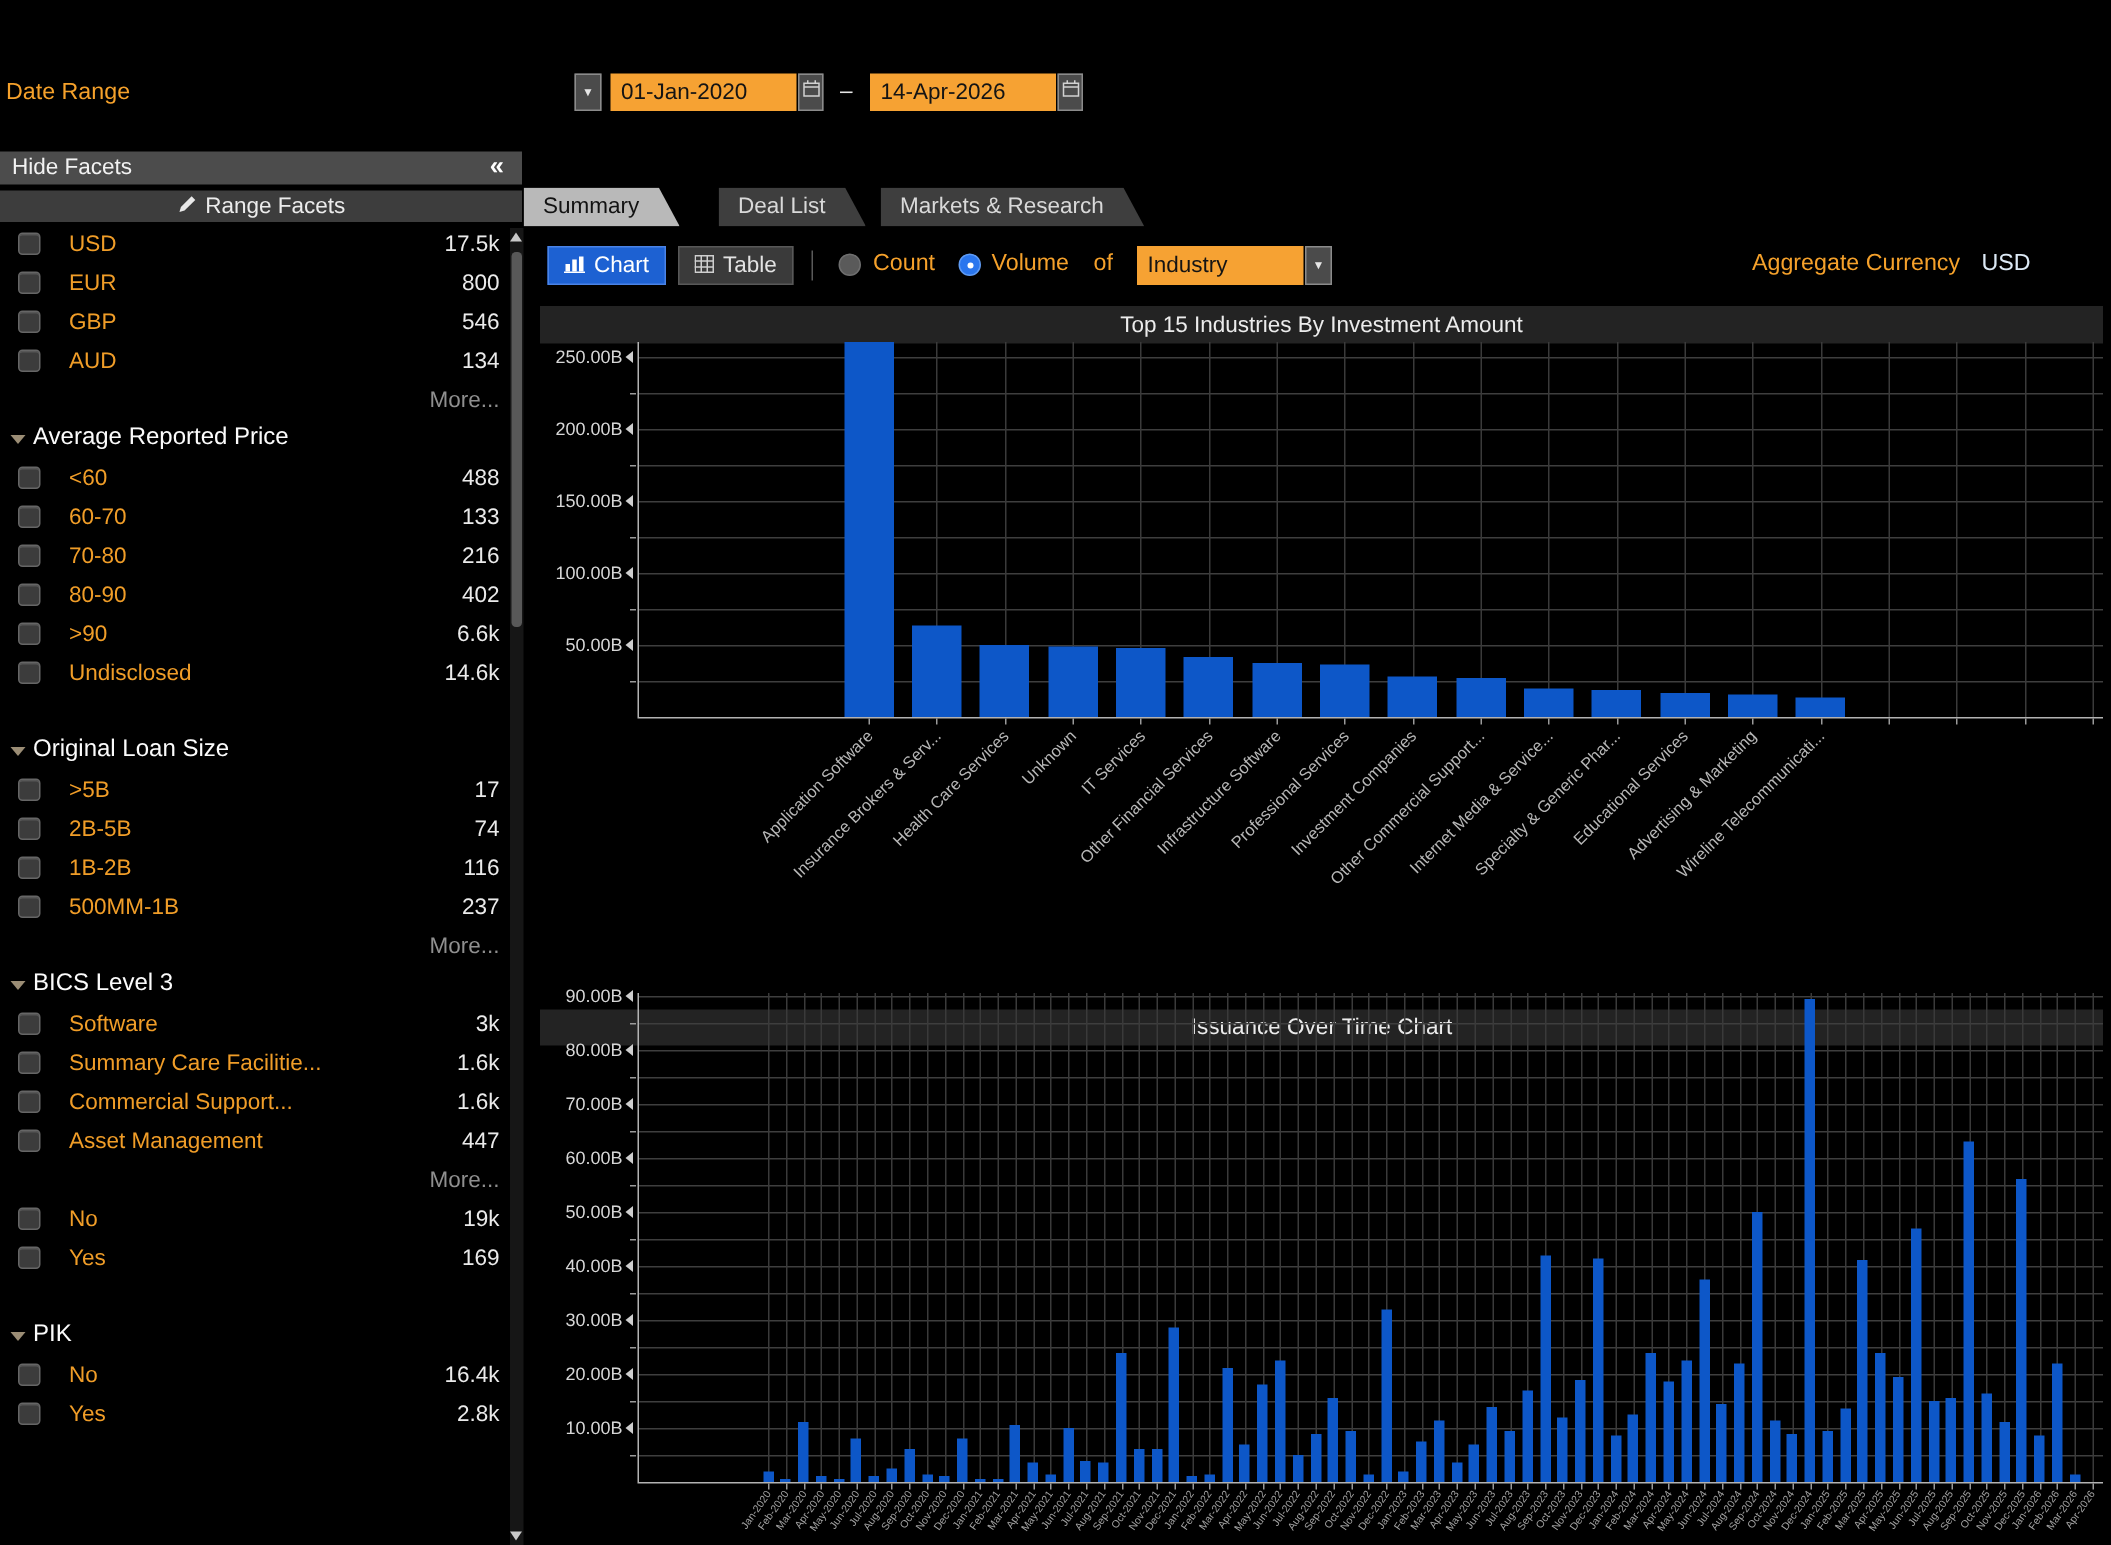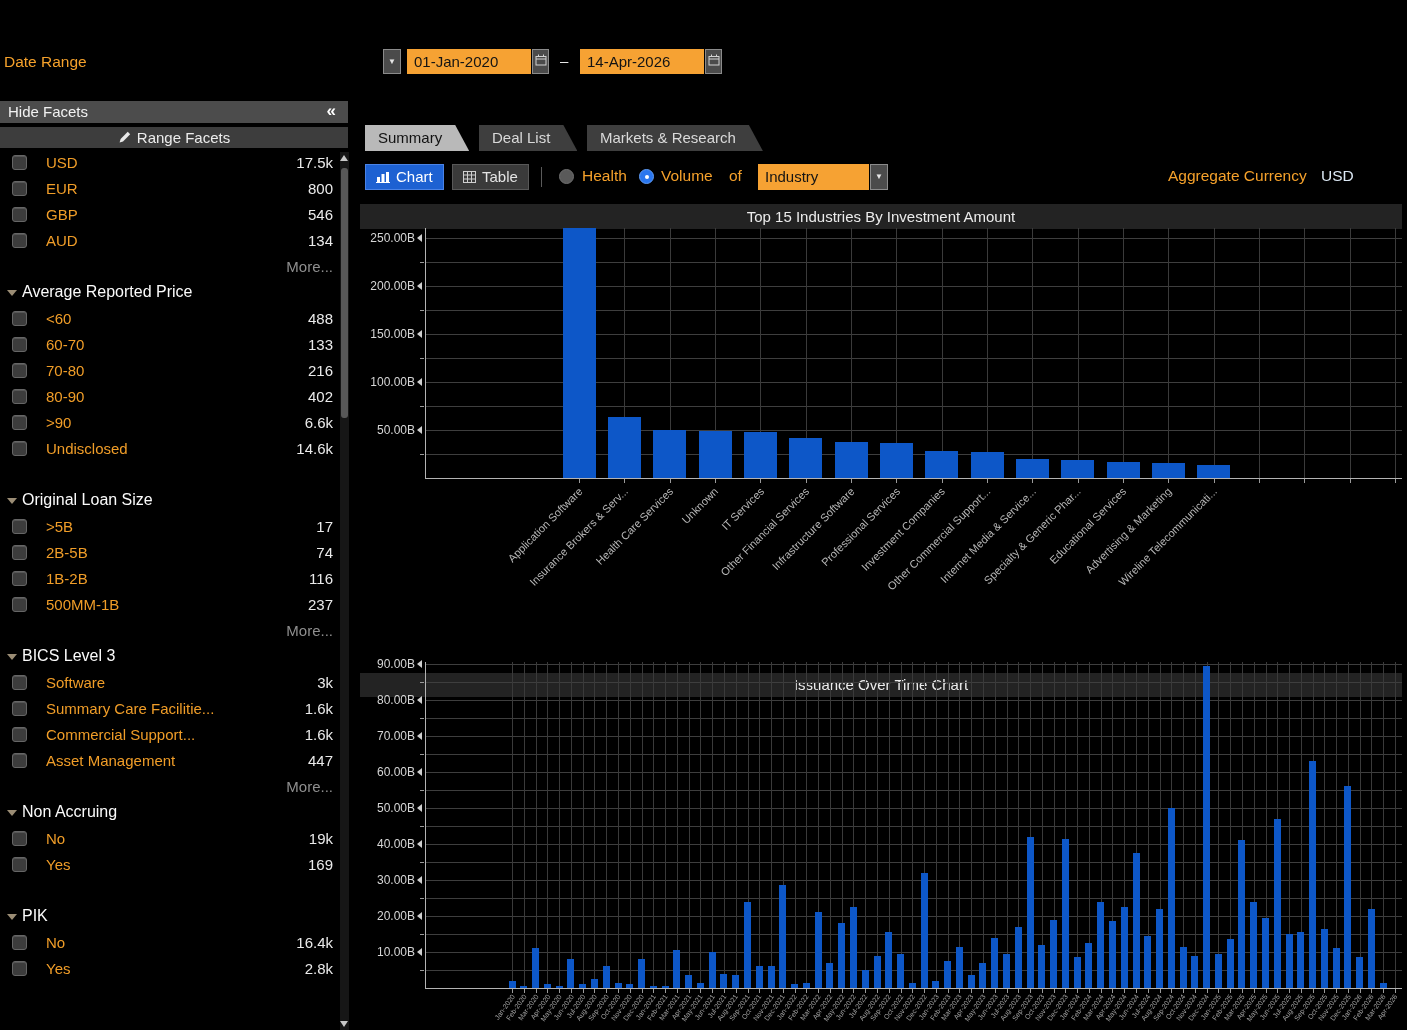--- a/index.html
+++ b/index.html
@@ -49,21 +49,21 @@
   .scrollbar { position:absolute; left:340px; top:152px; width:9px; height:878px; background:#161616; }
   .sb-thumb { position:absolute; left:1px; top:16px; width:7px; height:250px; background:#585858; border-radius:3px; cursor:pointer; }
   .sb-arrow { position:absolute; left:0; width:0; height:0; border-left:4.5px solid transparent; border-right:4.5px solid transparent; cursor:pointer; }
   .sb-up { top:3px; border-bottom:6px solid #c9c9c9; }
   .sb-down { bottom:3px; border-top:6px solid #c9c9c9; }
 
   
   .tab { position:absolute; top:125px; height:26px; font-size:15px; line-height:26px; padding:0 27px 0 13px;
          clip-path:polygon(0 0, calc(100% - 14px) 0, 100% 100%, 0 100%); cursor:pointer; background:#3e3e3e; color:#d9d9d9; }
   .tab.selected { background:#b9b9b9; color:#121212; }
-  #tab-summary { left:365px; }
+  #tab-summary { left:349px; }
   #tab-deallist { left:479px; }
   #tab-markets { left:587px; }
 
   
   .tool-btn { position:absolute; top:164px; height:26px; font-size:15px; line-height:24px; padding:0 10px; cursor:pointer; }
   .tool-btn svg { vertical-align:-1px; margin-right:6px; }
   .chart-btn { left:365px; background:#1d61d2; border:1px solid #4a83e6; color:#fff; }
   .table-btn { left:452px; background:#3a3a3a; border:1px solid #585858; color:#e3e3e3; }
   .tool-sep { position:absolute; left:541px; top:167px; width:1px; height:20px; background:#5a5a5a; }
   .radio { position:absolute; top:169px; width:15px; height:15px; border-radius:50%; cursor:pointer; }
@@ -245,24 +245,20 @@
         <div class="facet-row">
           <div class="facet-check"></div>
           <div class="facet-label">Asset Management</div>
           <div class="facet-count">447</div>
         </div>
         <div class="facet-row">
           <div class="facet-more">More...</div>
         </div>
       </div>
       <div class="facet-section gap">
-        <div class="facet-header">
-          <div class="facet-caret"></div>
-          <div class="facet-title">Non Accruing</div>
-        </div>
         <div class="facet-row">
           <div class="facet-check"></div>
           <div class="facet-label">No</div>
           <div class="facet-count">19k</div>
         </div>
         <div class="facet-row">
           <div class="facet-check"></div>
           <div class="facet-label">Yes</div>
           <div class="facet-count">169</div>
         </div>
@@ -307,21 +303,21 @@
     <svg width="13" height="12" viewBox="0 0 13 12">
         <rect x="0.5" y="0.5" width="12" height="11" fill="none" stroke="#cfcfcf"></rect>
         <line x1="0" y1="4" x2="13" y2="4" stroke="#cfcfcf"></line>
         <line x1="0" y1="8" x2="13" y2="8" stroke="#cfcfcf"></line>
         <line x1="4.5" y1="0" x2="4.5" y2="12" stroke="#cfcfcf"></line>
         <line x1="8.5" y1="0" x2="8.5" y2="12" stroke="#cfcfcf"></line>
       </svg><span>Table</span>
   </div>
   <div class="tool-sep"></div>
   <div class="radio radio-off" style="left:559px;"></div>
-  <div class="radio-lab" style="left:582px;">Health</div>
+  <div class="radio-lab" style="left:582px;">Count</div>
   <div class="radio radio-on" style="left:639px;"></div>
   <div class="radio-lab" style="left:661px;">Volume</div>
   <div class="of-label">of</div>
   <div class="dd-field industry-dd">Industry</div>
   <div class="arrow-box" style="left:870px; top:164px; height:26px; line-height:24px;">▼</div>
   <div class="agg">
     <span class="orange-label">Aggregate Currency</span>
     <span class="val">USD</span>
   </div>
 

